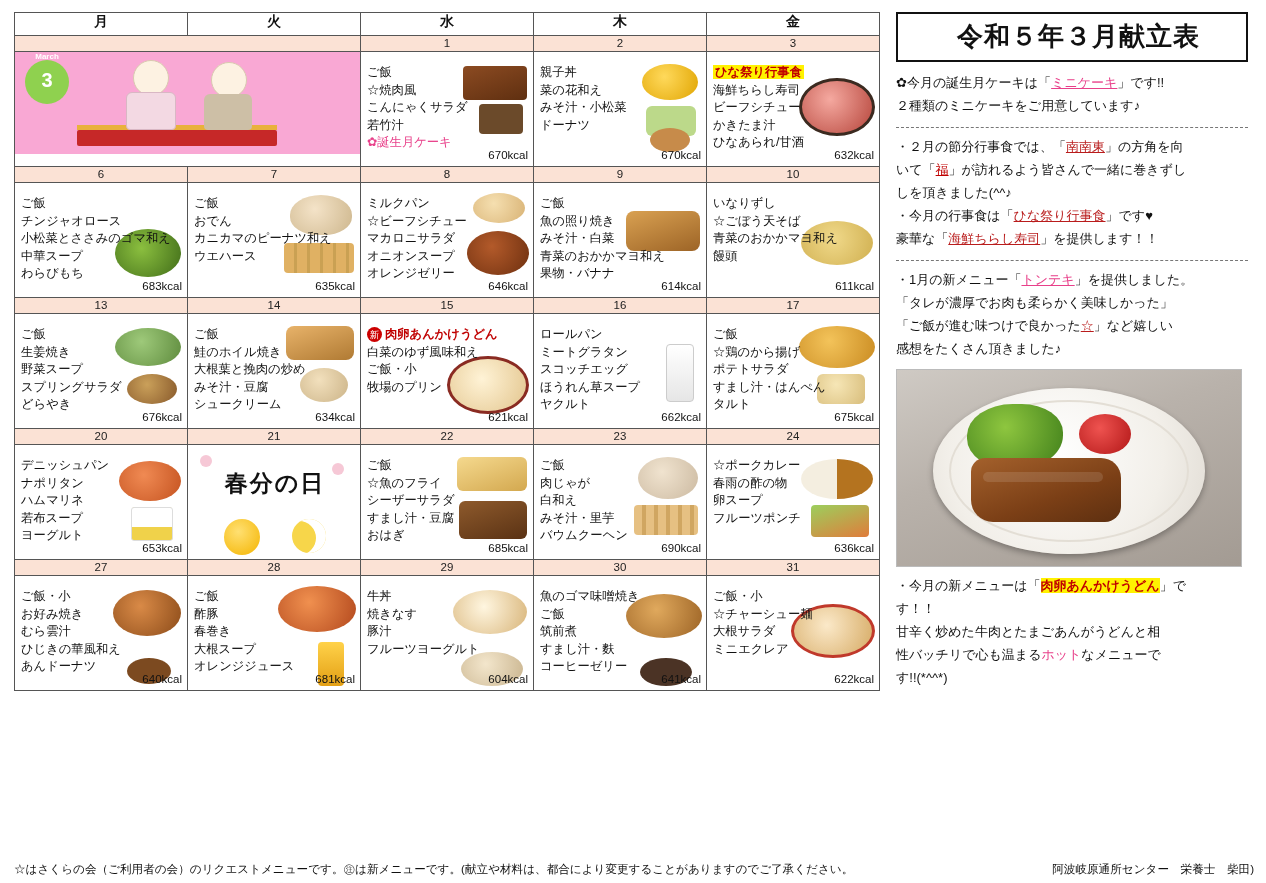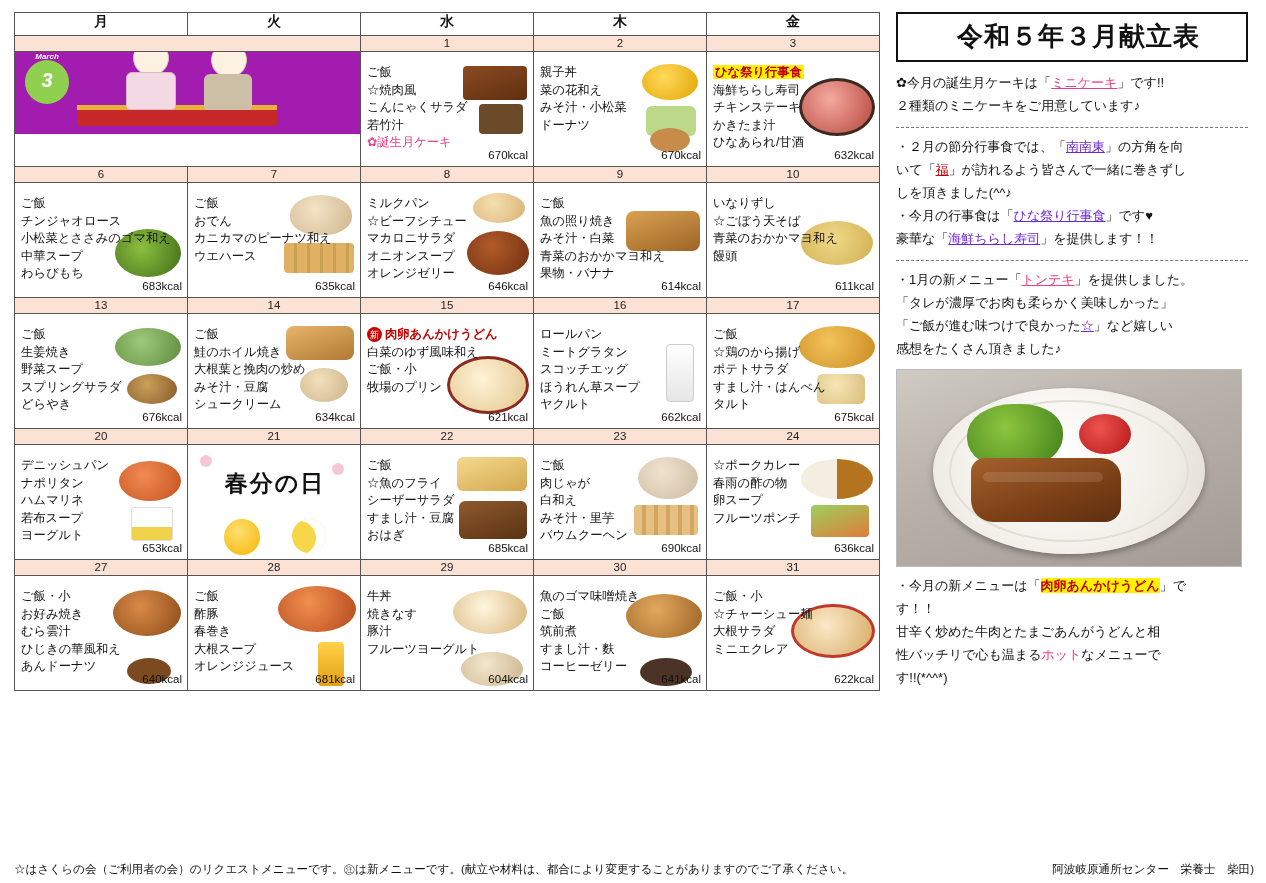--- a/index.html
+++ b/index.html
@@ -94,23 +94,22 @@
   }
   .red-b{color:#c00000;font-weight:bold;}
   
   .art{
     position:absolute;
     z-index:1;
     pointer-events:none;
   }
   
   .hina{
-    position:relative;height:82px;overflow:hidden;
-    background:#a21caf;
-    font-style:italic;
+    position:relative;height:102px;overflow:hidden;
+    background:#f9a8d4;
   }
   .mar-badge{
     position:absolute;left:10px;top:8px;
     width:44px;height:44px;border-radius:50%;
     background:#8fd14f;color:#fff;
     font-size:20px;font-weight:bold;
     text-align:center;line-height:40px;
   }
   .mar-badge span{font-size:8px;display:block;line-height:6px;margin-top:-6px;}
   .dais{
@@ -141,21 +140,21 @@
   .side p{
     margin:0 0 2px 0;
     font-size:13px;
     line-height:21px;
   }
   .hr-dash{
     border:0;border-top:1px dashed #777;
     margin:9px 0 8px 0;
   }
   .hl-yellow{background:#fff200;}
-  .u-blue{color:#6d28d9;text-decoration:underline;}
+  .u-blue{color:#b91c1c;text-decoration:underline;}
   .u-pink{color:#e8408a;}
   .u-red{color:#c00000;}
   .u-under{text-decoration:underline;}
   .photo{
     margin-top:8px;
     width:344px;height:196px;
     border:1px solid #bbb;
     background:linear-gradient(160deg,#cfcac4 0%, #b9b2ab 40%, #a39b93 100%);
     position:relative;overflow:hidden;
   }
@@ -264,21 +263,21 @@
               <div class="art" style="right:16px;bottom:14px;width:40px;height:24px;border-radius:50%;background:#c78b4a;"></div>
               <div class="kcal">670kcal</div>
             </div>
           </td>
           <td class="daycell">
             <div class="datebar">3</div>
             <div class="cellbody">
               <div class="menu-list">
                 <div><span class="badge-event red-b">ひな祭り行事食</span></div>
                 <div>海鮮ちらし寿司</div>
-                <div>チキンステーキ</div>
+                <div>ビーフシチュー</div>
                 <div>かきたま汁</div>
                 <div>ひなあられ/甘酒</div>
               </div>
               <div class="art" style="right:4px;top:18px;width:70px;height:52px;border-radius:50%;background:radial-gradient(circle at 40% 35%,#f5a9a0,#b5443a);border:3px solid #3b2a20;"></div>
               <div class="kcal">632kcal</div>
             </div>
           </td>
         </tr>
 
         <tr>

